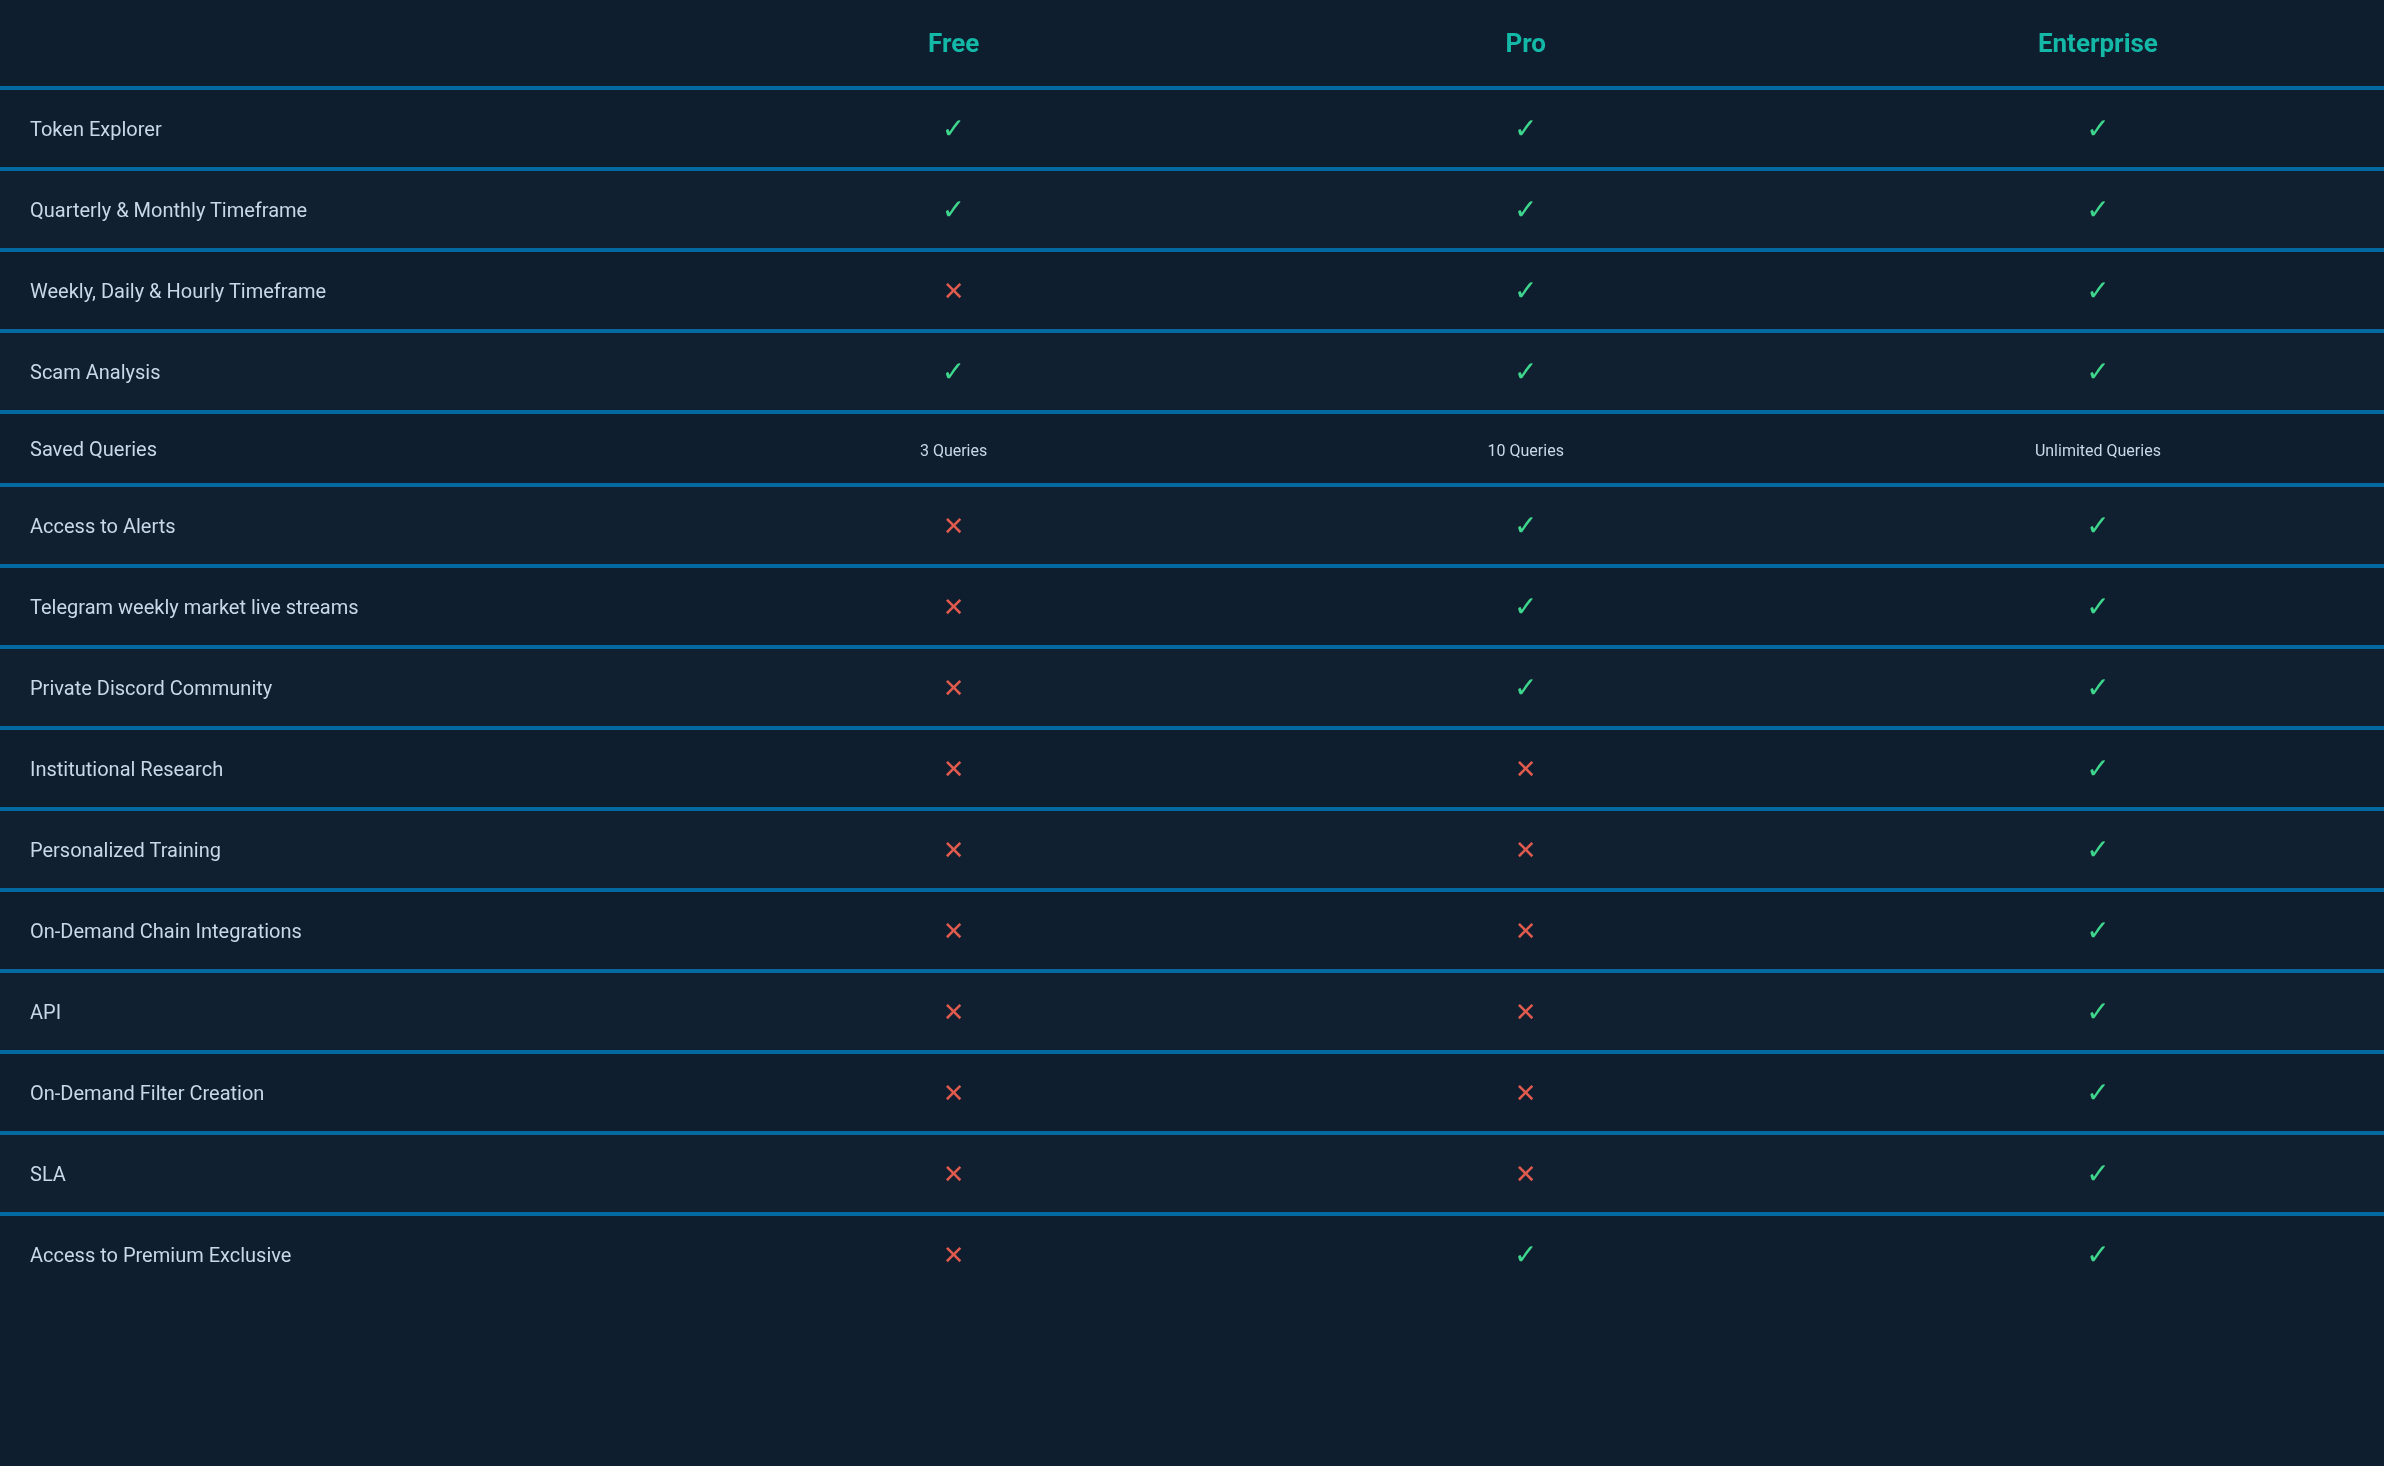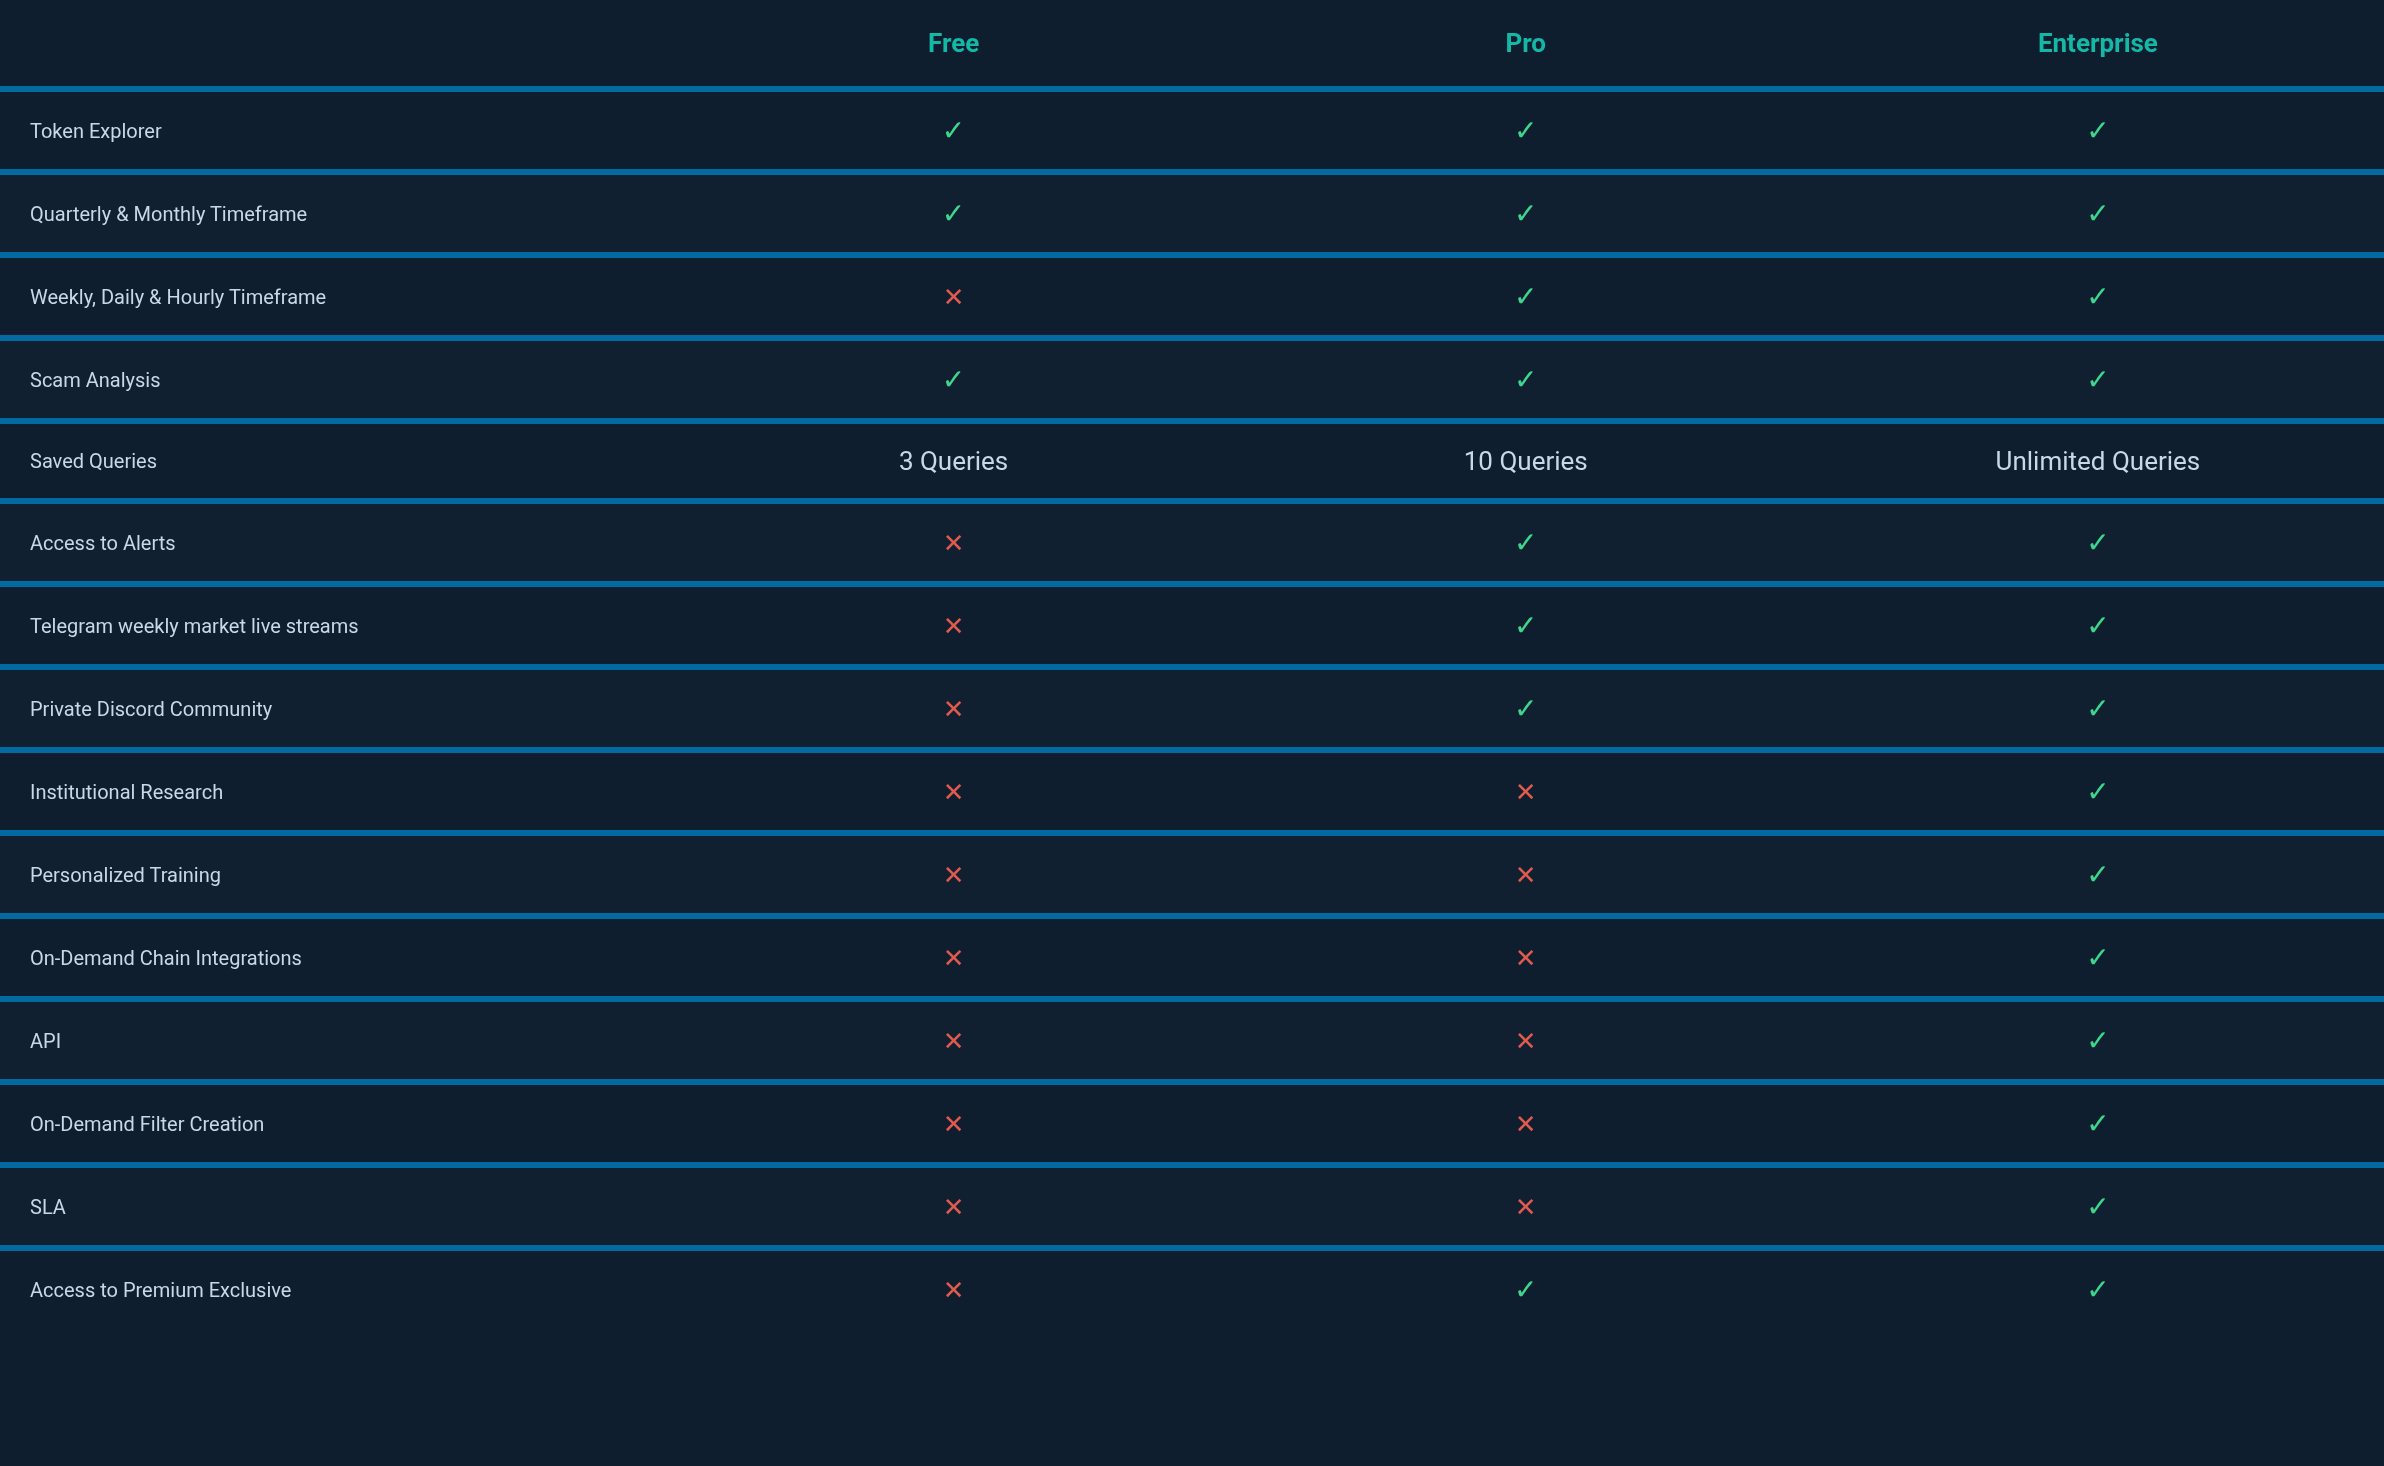--- a/index.html
+++ b/index.html
@@ -37,21 +37,21 @@
     thead tr th:first-child {
       text-align: left;
       width: 28%;
     }
 
     thead tr th:not(:first-child) {
       width: 24%;
     }
 
     tbody tr {
-      border-top: 6px solid #0369a1;
+      border-top: 4px solid #0369a1;
     }
 
     tbody tr:nth-child(odd) {
       background-color: #0f1e2e;
     }
 
     tbody tr:nth-child(even) {
       background-color: #112030;
     }
 
@@ -80,21 +80,21 @@
     }
 
     .cross {
       color: #e05a4e;
       font-size: 26px;
       font-weight: 400;
     }
 
     .text-value {
       color: #c8d8e8;
-      font-size: 26px;
+      font-size: 16px;
     }
   </style>
 </head>
 <body>
 
 <div class="table-container">
   <table>
     <thead>
       <tr>
         <th></th>

